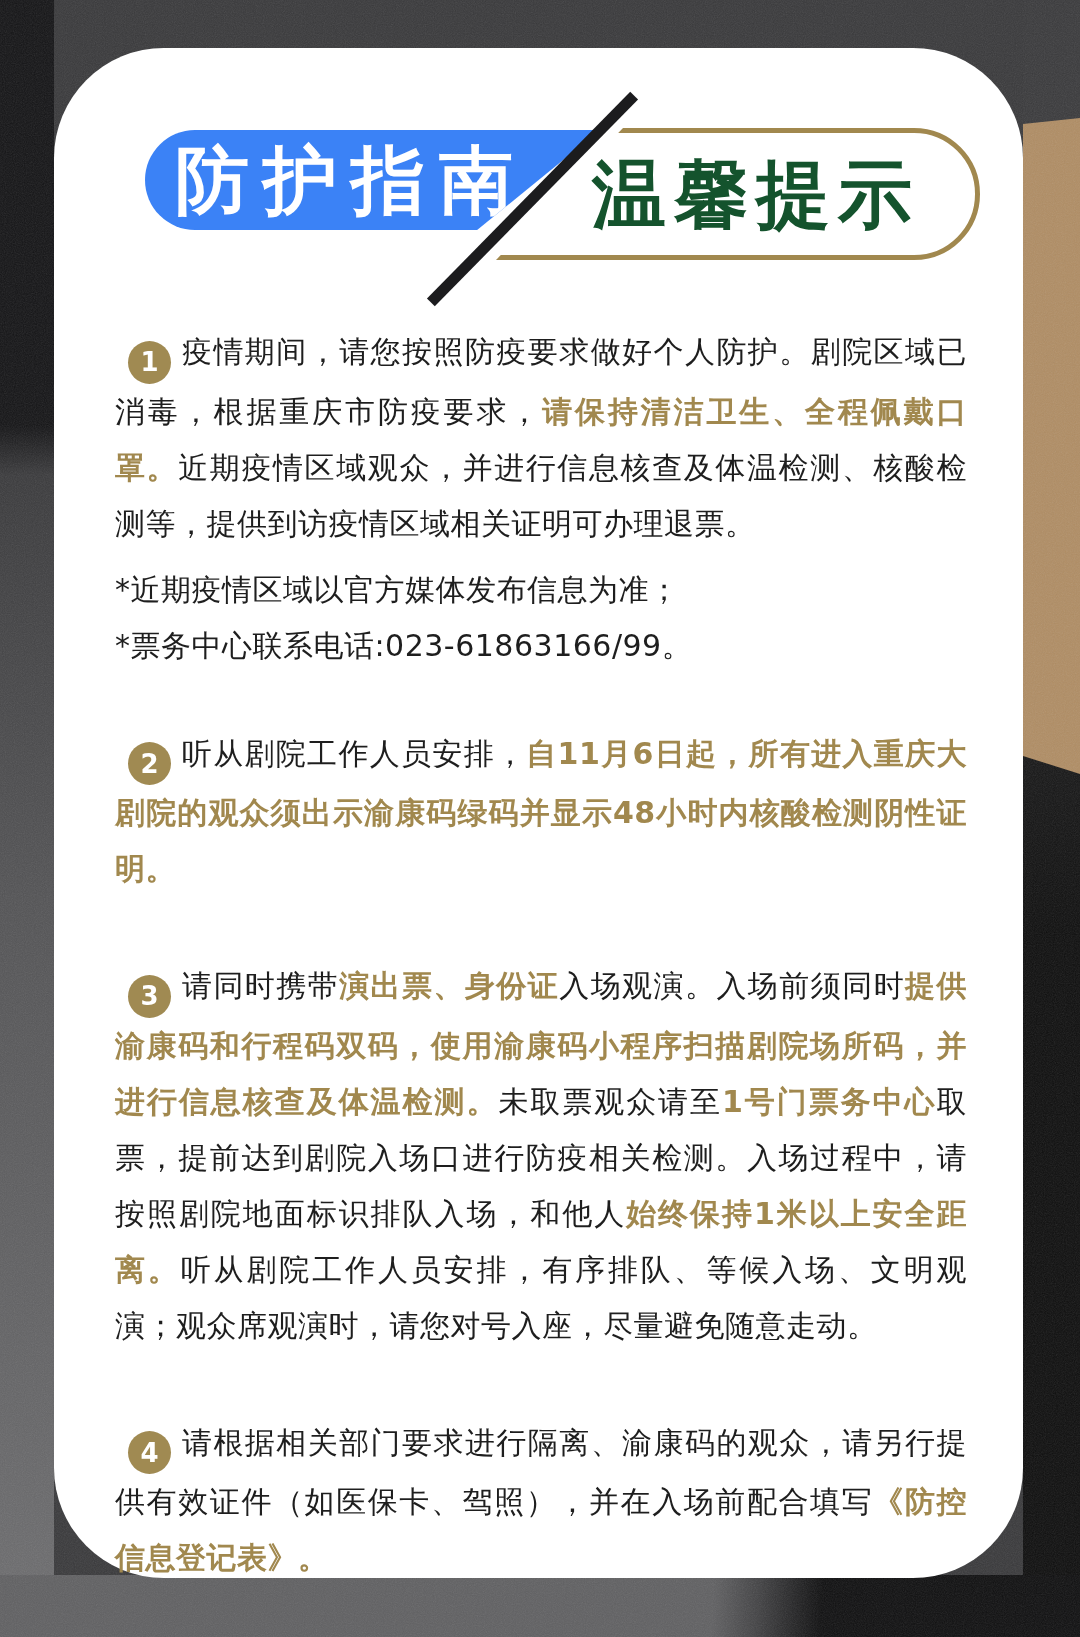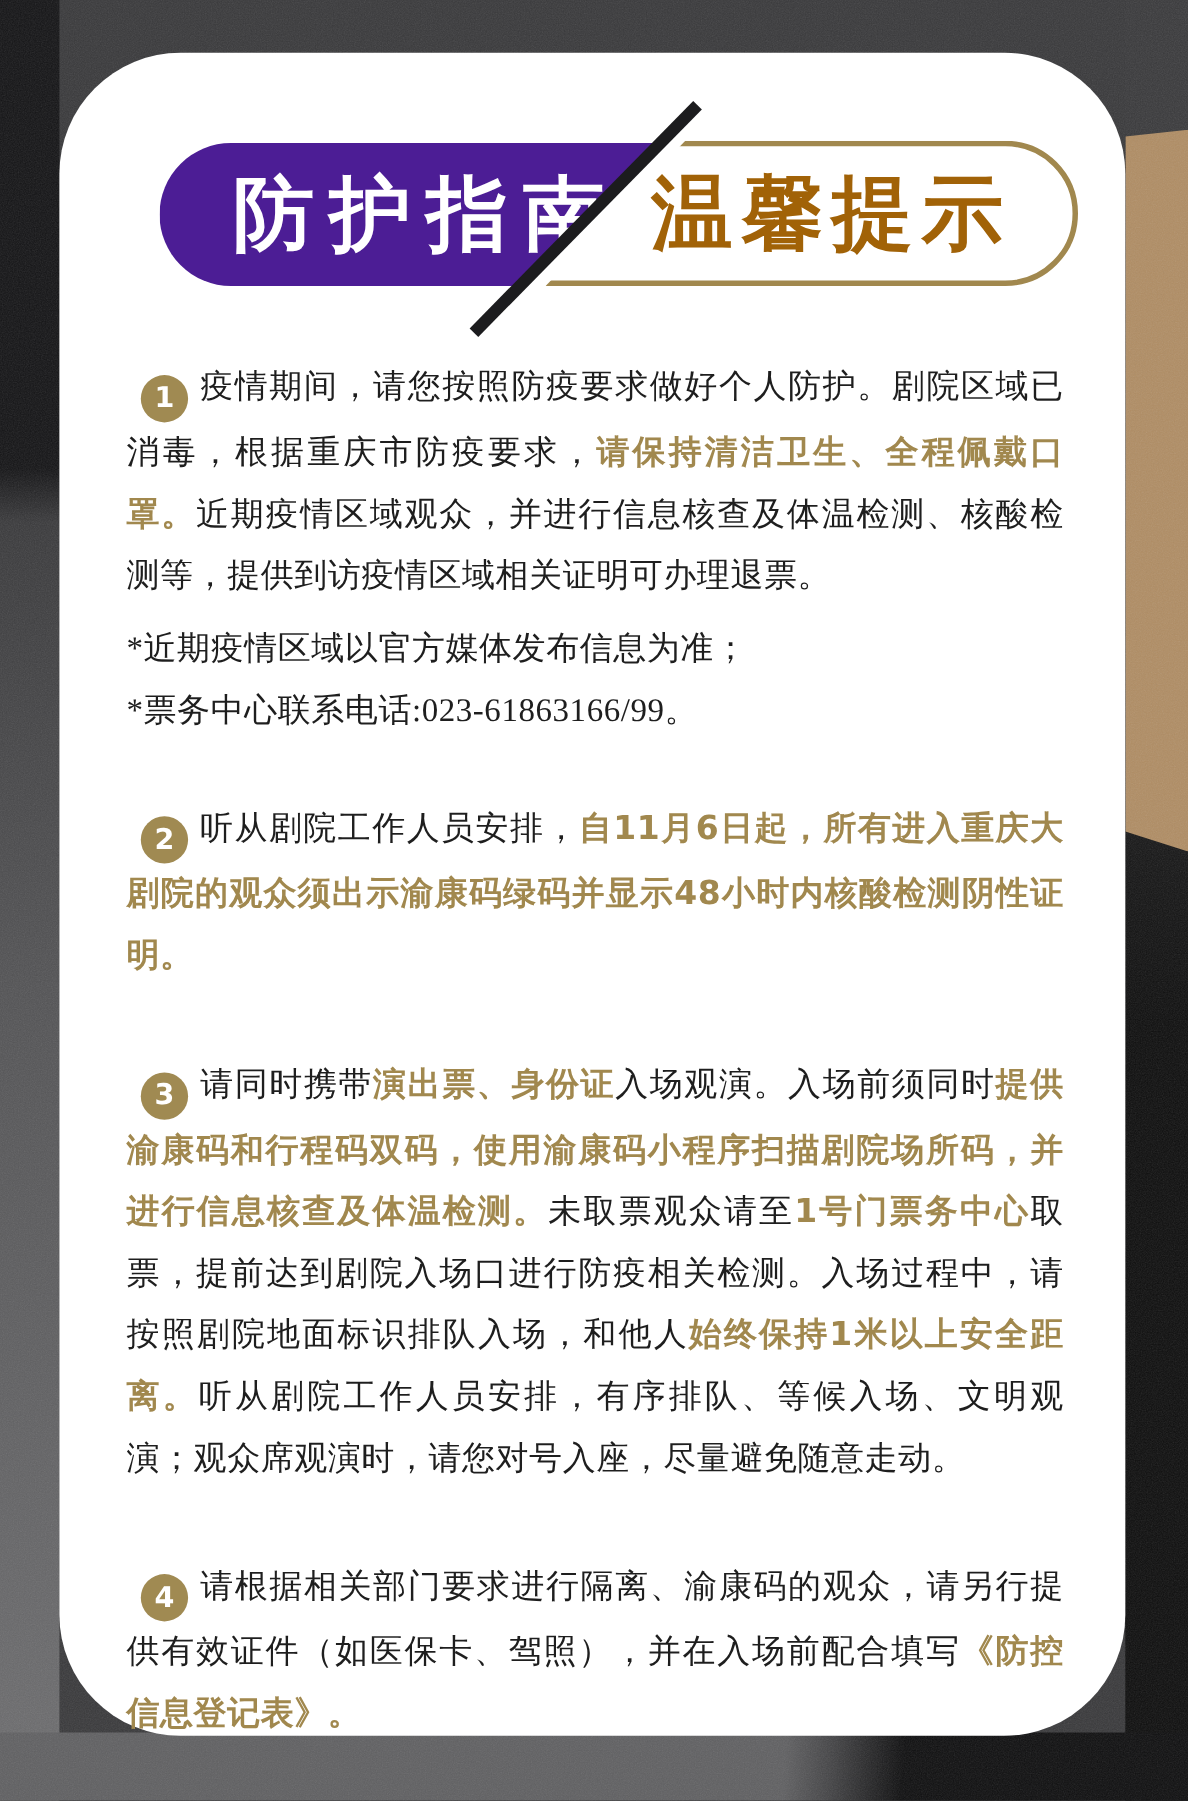--- a/index.html
+++ b/index.html
@@ -15,43 +15,43 @@
     background:linear-gradient(180deg,#3a3a3c 0 7.2%,#3a3a3c 7.2%,#0e0e0e 57% ,#0e0e0e 100%);}
   .bg-tan{position:absolute;right:0;top:118px;width:57px;height:660px;background:#b08d64;
     clip-path:polygon(0 6px,100% 0,100% calc(100% - 4px),0 calc(100% - 22px));}
   .bg-bottom{position:absolute;left:0;bottom:0;width:100%;height:62px;
     background:linear-gradient(93deg,#606062 0 66%,#434345 70%,#0f0f10 76% 100%);}
   .grain{position:absolute;inset:0;opacity:.15;pointer-events:none;}
   
   .card{position:absolute;left:54px;top:48px;width:969px;height:1530px;
     background:#ffffff;border-radius:110px;}
   
-  .pill-black{position:absolute;left:91px;top:82px;width:455px;height:130px;
-    background:#4c1d95;border-radius:65px 0 0 65px;
+  .pill-black{position:absolute;left:91px;top:82px;width:455px;height:100px;
+    background:#3b82f6;border-radius:65px 0 0 65px;
     clip-path:polygon(0 0,100% 0,73% 100%,0 100%);
-    display:flex;align-items:center;padding-left:30px;box-sizing:border-box;justify-content:center;}
+    display:flex;align-items:center;padding-left:30px;box-sizing:border-box;}
   .title-left{color:#ffffff;font-size:74px;font-weight:800;letter-spacing:14px;line-height:1;}
   .slash{position:absolute;left:473px;top:6px;width:11px;height:290px;background:#1c1c1e;
     transform:rotate(44.5deg);}
   .pill-gold{position:absolute;left:426px;top:80px;width:500px;height:132px;
     border:5px solid #a1884e;border-radius:0 66px 66px 0;box-sizing:border-box;
     clip-path:polygon(28.6% 0,100% 0,100% 100%,3.2% 100%);}
   .title-right{position:absolute;left:538px;top:80px;height:132px;display:flex;align-items:center;
-    color:#a16207;font-size:74px;font-weight:800;letter-spacing:8px;line-height:1;}
+    color:#14532d;font-size:74px;font-weight:800;letter-spacing:8px;line-height:1;}
   
   .content{position:absolute;left:0;top:0;width:100%;box-sizing:border-box;
     padding:276px 56px 0 61px;}
   .item{color:#1e1e1e;font-size:30px;line-height:56px;font-weight:500;
     text-align:justify;letter-spacing:.5px;}
   .item .hl{color:#a1884e;font-weight:700;}
   .badge{display:inline-flex;align-items:center;justify-content:center;
     width:43px;height:43px;border-radius:50%;background:#a08a52;color:#ffffff;
     font-size:26px;font-weight:700;margin-left:13px;margin-right:10px;
     vertical-align:-9px;letter-spacing:0;}
-  .notes{margin-top:10px;font-family:Liberation Serif, serif;}
+  .notes{margin-top:10px;}
   .m2{margin-top:52px;} .m3{margin-top:61px;} .m4{margin-top:61px;}
 </style>
 </head>
 <body>
 
 <div class="stage">
   <div class="bg-base"></div>
   <div class="bg-left"></div>
   <div class="bg-right"></div>
   <div class="bg-tan"></div>

